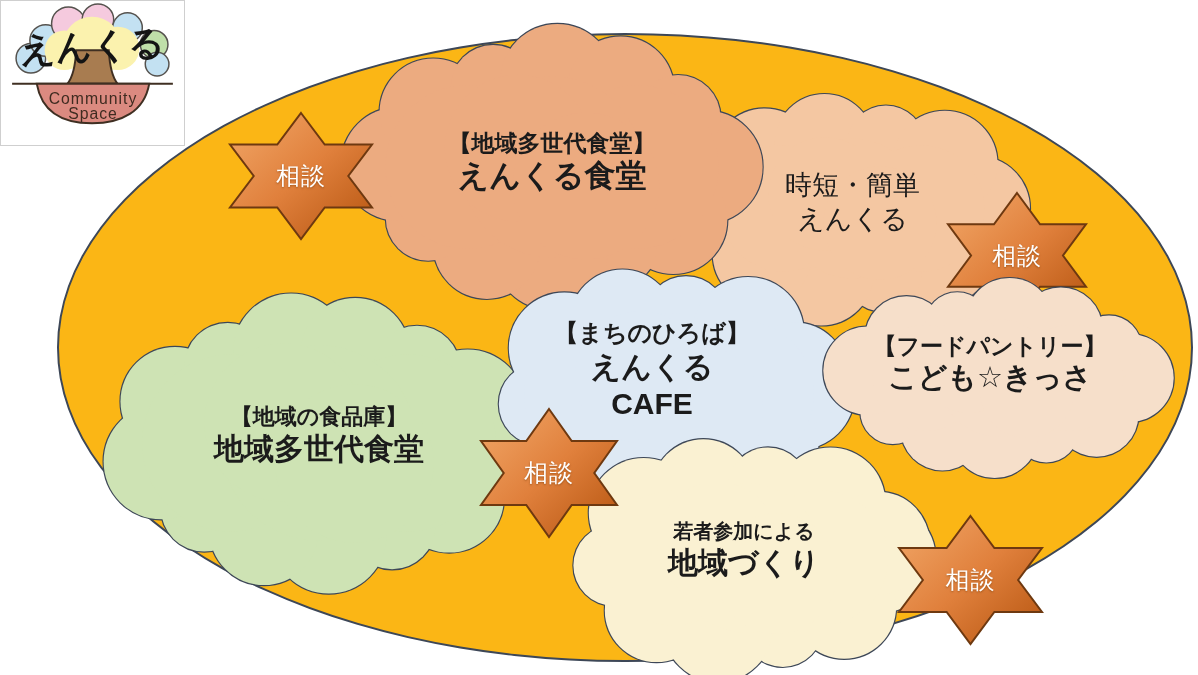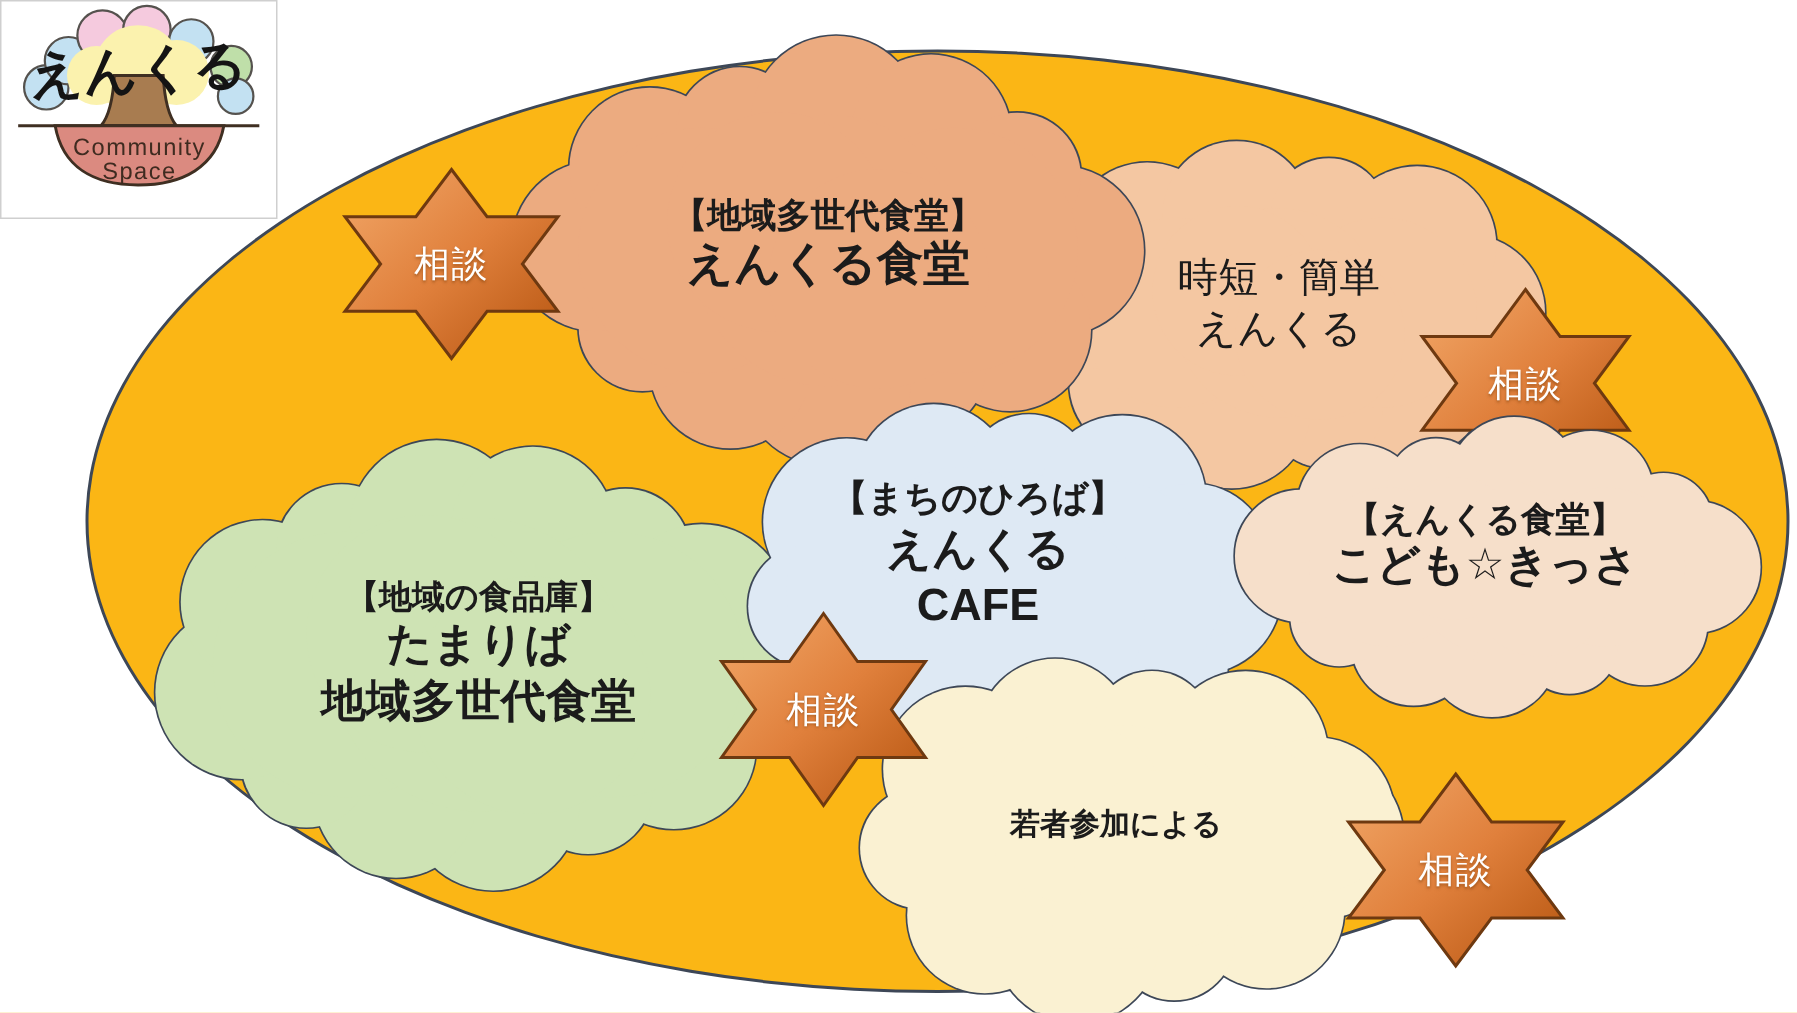--- a/index.html
+++ b/index.html
@@ -180,21 +180,20 @@
         <circle cx="307.0" cy="61.1" r="43.3" fill="#CEE3B4"></circle>
         <circle cx="357.7" cy="99.4" r="57.9" fill="#CEE3B4"></circle>
         <circle cx="120.5" cy="135.0" r="88.5" fill="#CEE3B4"></circle>
         <circle cx="297.5" cy="135.0" r="88.5" fill="#CEE3B4"></circle>
         <circle cx="209.0" cy="135.0" r="97.8" fill="#CEE3B4"></circle>
         <circle cx="173.6" cy="114.5" r="79.2" fill="#CEE3B4"></circle>
         <circle cx="244.4" cy="155.5" r="79.2" fill="#CEE3B4"></circle>
       </svg>
     <div class="label">
       <span class="cat">【地域の食品庫】</span>
-      <span class="big">たまりば</span>
       <span class="big">地域多世代食堂</span>
     </div>
   </div>
 
   <div class="cloud c3" style="left:500px;top:282px;width:338px;height:224px;z-index:5;">
       <svg class="puffs" width="338" height="224" viewBox="0 0 338 224">
         <circle cx="299.1" cy="112.0" r="55.4" fill="#DEE9F4" stroke="#3d4757" stroke-width="2.2"></circle>
         <circle cx="265.7" cy="163.7" r="52.7" fill="#DEE9F4" stroke="#3d4757" stroke-width="2.2"></circle>
         <circle cx="206.0" cy="186.1" r="41.2" fill="#DEE9F4" stroke="#3d4757" stroke-width="2.2"></circle>
         <circle cx="141.9" cy="187.6" r="55.5" fill="#DEE9F4" stroke="#3d4757" stroke-width="2.2"></circle>
@@ -265,21 +264,21 @@
         <circle cx="182.5" cy="25.3" r="44.3" fill="#F6DFCA"></circle>
         <circle cx="233.8" cy="31.9" r="41.5" fill="#F6DFCA"></circle>
         <circle cx="282.0" cy="51.0" r="32.6" fill="#F6DFCA"></circle>
         <circle cx="98.6" cy="81.0" r="53.1" fill="#F6DFCA"></circle>
         <circle cx="243.4" cy="81.0" r="53.1" fill="#F6DFCA"></circle>
         <circle cx="171.0" cy="81.0" r="58.7" fill="#F6DFCA"></circle>
         <circle cx="142.0" cy="68.7" r="47.5" fill="#F6DFCA"></circle>
         <circle cx="200.0" cy="93.3" r="47.5" fill="#F6DFCA"></circle>
       </svg>
     <div class="label">
-      <span class="cat">【えんくる食堂】</span>
+      <span class="cat">【フードパントリー】</span>
       <span class="big">こども☆きっさ</span>
     </div>
   </div>
 
   <div class="cloud c5" style="left:573px;top:455px;width:348px;height:206px;z-index:7;">
       <svg class="puffs" width="348" height="206" viewBox="0 0 348 206">
         <circle cx="308.0" cy="103.0" r="54.6" fill="#FAF1D2" stroke="#3d4757" stroke-width="2.2"></circle>
         <circle cx="271.2" cy="151.9" r="51.9" fill="#FAF1D2" stroke="#3d4757" stroke-width="2.2"></circle>
         <circle cx="209.8" cy="171.5" r="40.4" fill="#FAF1D2" stroke="#3d4757" stroke-width="2.2"></circle>
         <circle cx="145.0" cy="172.4" r="54.7" fill="#FAF1D2" stroke="#3d4757" stroke-width="2.2"></circle>
@@ -307,20 +306,21 @@
         <circle cx="257.4" cy="47.4" r="54.9" fill="#FAF1D2"></circle>
         <circle cx="305.1" cy="88.2" r="51.5" fill="#FAF1D2"></circle>
         <circle cx="100.3" cy="103.0" r="67.5" fill="#FAF1D2"></circle>
         <circle cx="247.7" cy="103.0" r="67.5" fill="#FAF1D2"></circle>
         <circle cx="174.0" cy="103.0" r="74.6" fill="#FAF1D2"></circle>
         <circle cx="144.5" cy="87.4" r="60.4" fill="#FAF1D2"></circle>
         <circle cx="203.5" cy="118.6" r="60.4" fill="#FAF1D2"></circle>
       </svg>
     <div class="label">
       <span class="cat">若者参加による</span>
+      <span class="big">地域づくり</span>
     </div>
   </div>
 
   <div class="star" style="left:230px;top:113px;width:142px;height:126px;z-index:3;">
     <svg viewBox="0 0 100 100" preserveAspectRatio="none">
       <polygon class="star-poly" vector-effect="non-scaling-stroke" points="50,0 66.7,25 100,25 83.3,50 100,75 66.7,75 50,100 33.3,75 0,75 16.7,50 0,25 33.3,25" fill="url(#starGrad)" stroke="#6E3910" stroke-width="2"></polygon>
     </svg>
     <div class="star-label">相談</div>
   </div>
 

